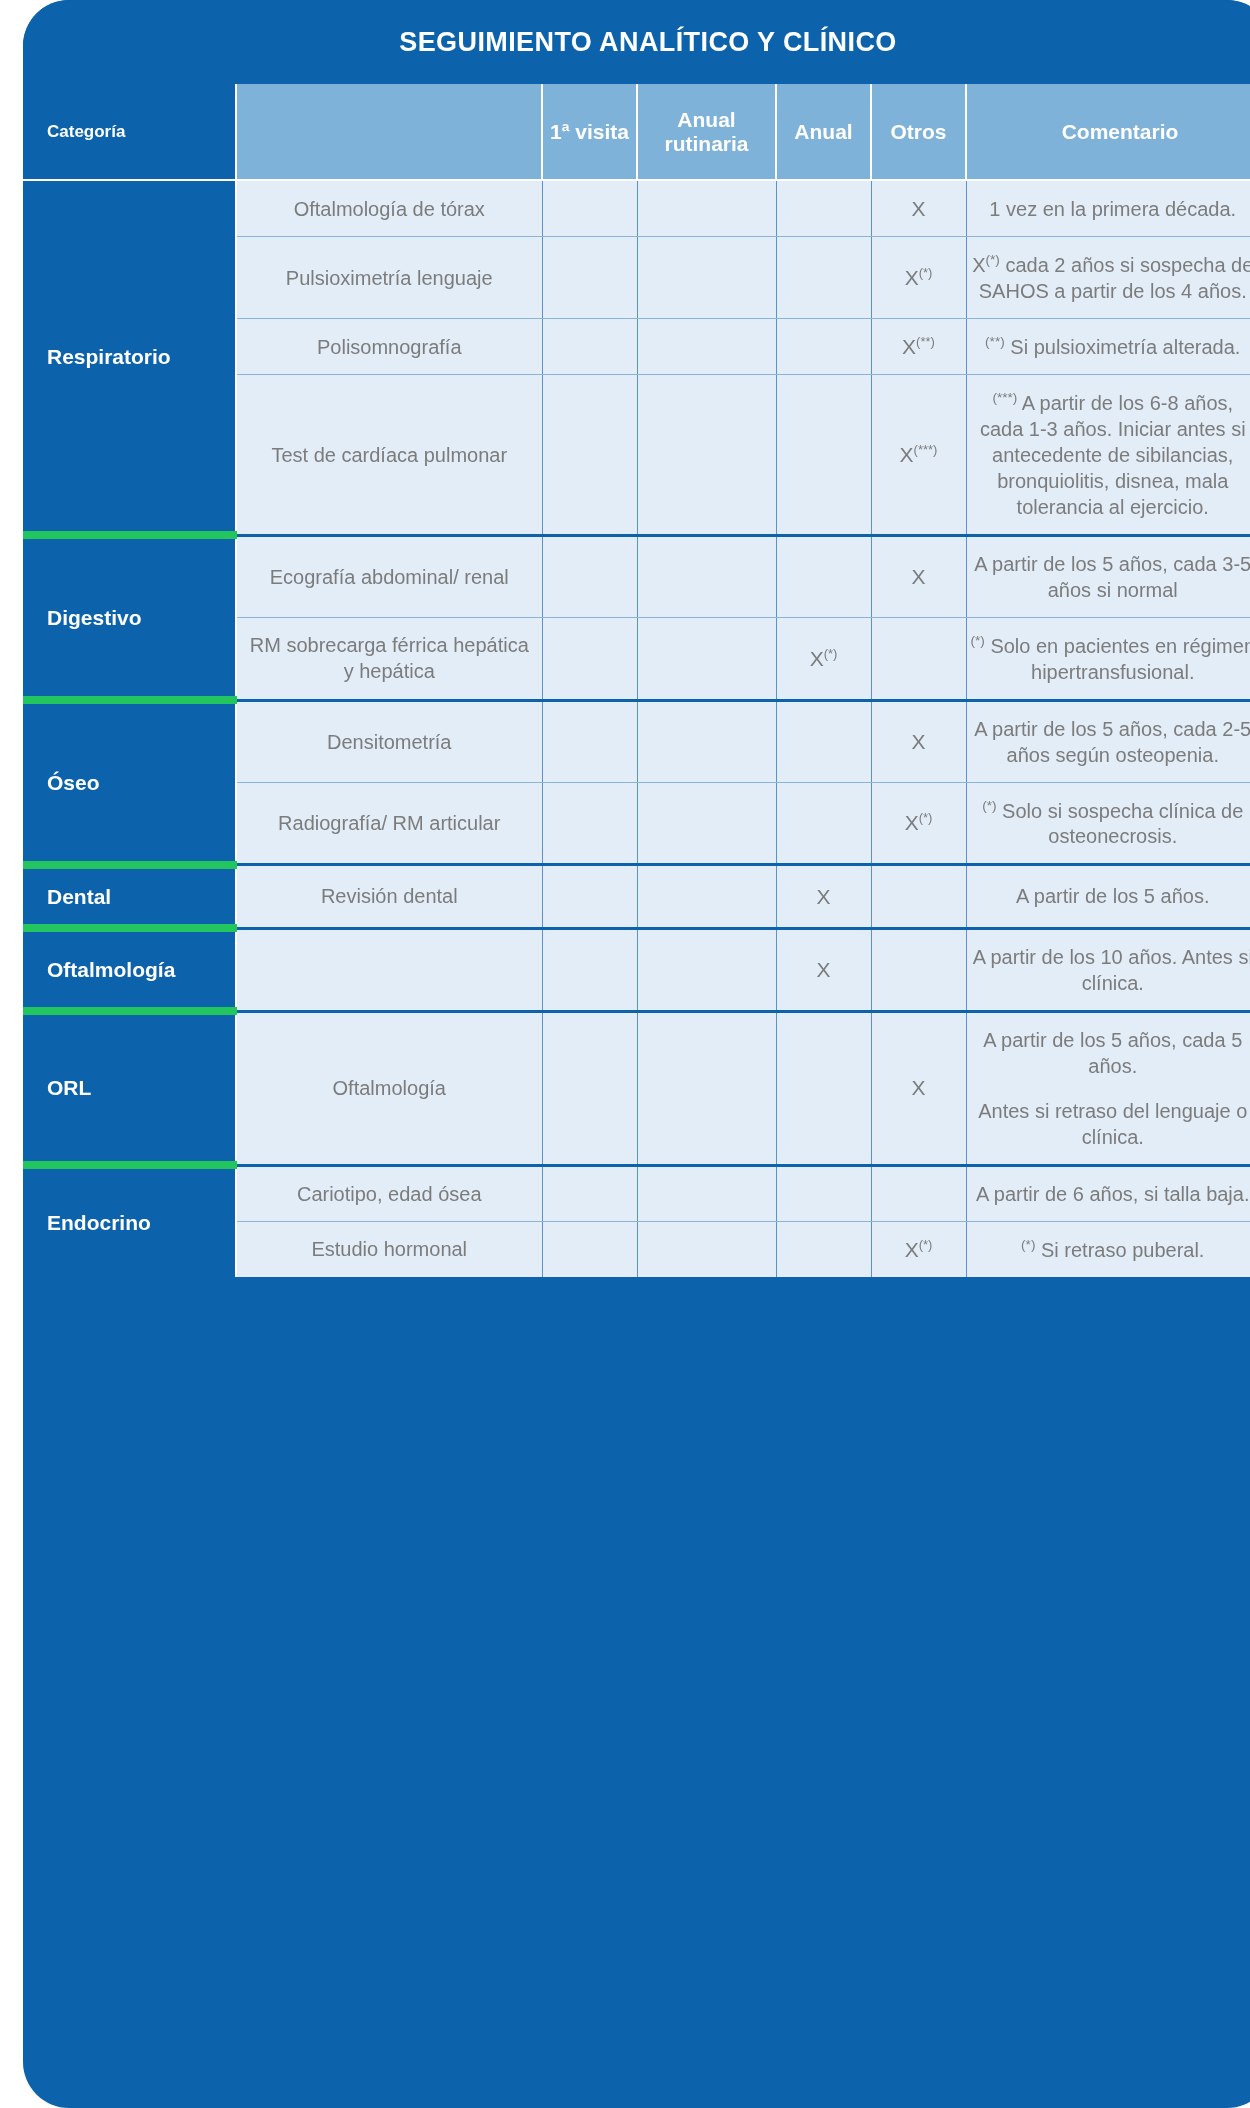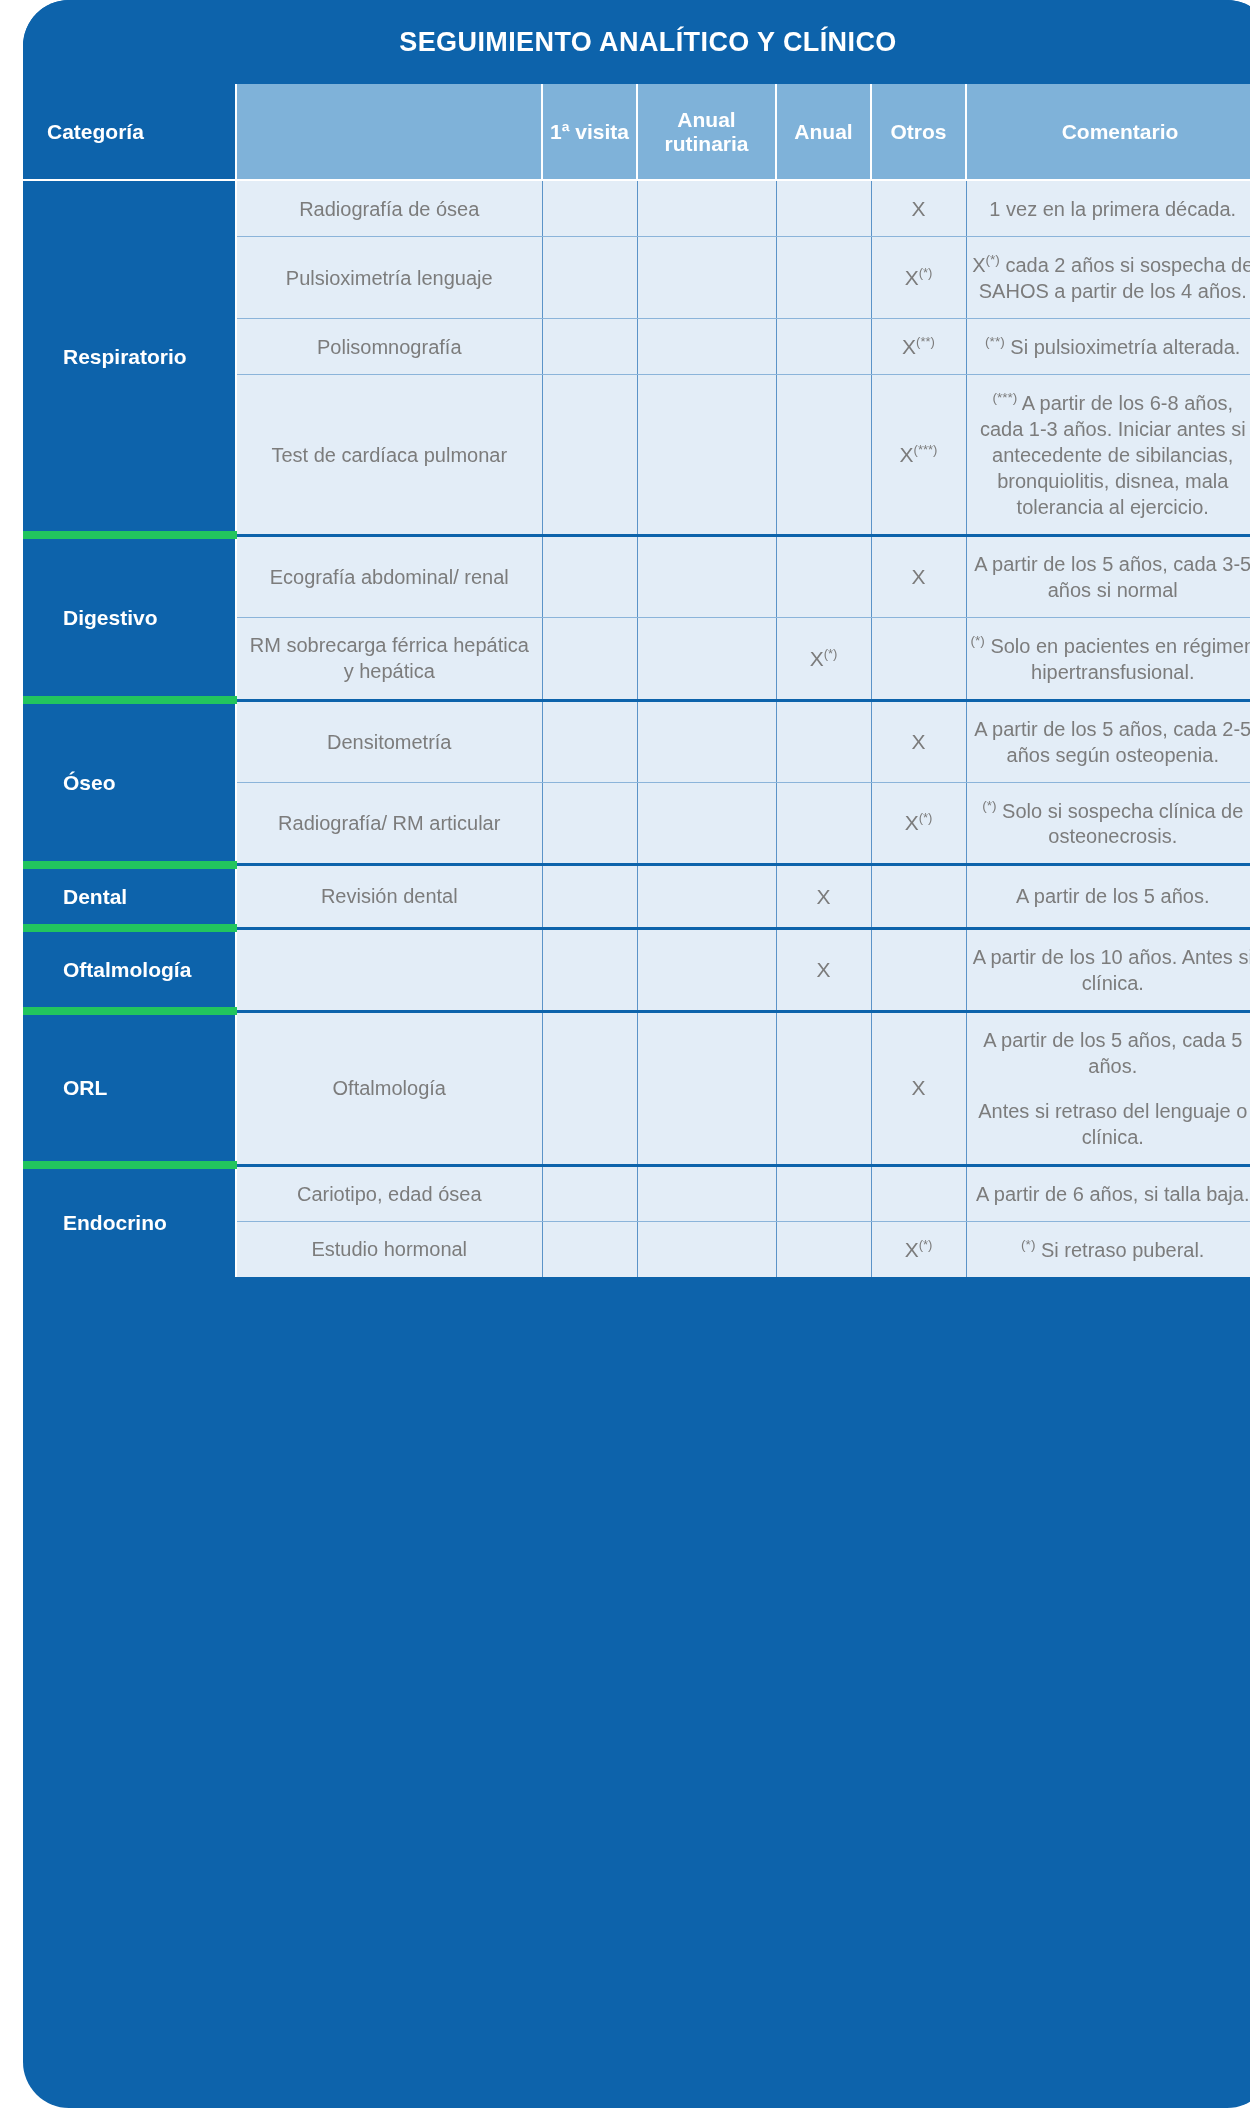--- a/index.html
+++ b/index.html
@@ -69,21 +69,21 @@
     height: 96px;
     vertical-align: middle;
     text-align: center;
     border-right: 2px solid #ffffff;
     border-bottom: 2px solid #ffffff;
   }
   thead th.h-cat {
     background: #0d63ab;
     text-align: left;
     padding-left: 24px;
-    font-size: 21px;
+    font-size: 17px;
     border-right: 2px solid #ffffff;
   }
   thead th.h-blank { border-right: 2px solid #ffffff; }
   thead th.h-com   { border-right: none; }
 
   
   tbody td {
     background: #e3edf7;
     color: #7c7c7c;
     font-size: 20px;
@@ -97,21 +97,21 @@
   tbody td.com { border-right: none; padding-left: 2px; padding-right: 16px; }
   tbody td.mark { font-size: 21px; }
 
   
   tbody td.cat {
     background: #0d63ab;
     color: #ffffff;
     font-size: 21px;
     font-weight: bold;
     text-align: left;
-    padding-left: 40px;
+    padding-left: 24px;
     border-right: 2px solid #ffffff;
     border-bottom: none;
     vertical-align: middle;
   }
 
   
   tbody tr.group-start > td:not(.cat) {
     border-top: 3px solid #0d63ab;
   }
   tbody td.cat.group-top {
@@ -151,21 +151,21 @@
         <th>1ª visita</th>
         <th>Anual rutinaria</th>
         <th>Anual</th>
         <th>Otros</th>
         <th class="h-com">Comentario</th>
       </tr>
     </thead>
     <tbody id="table-body">
         <tr>
           <td class="cat" rowspan="4">Respiratorio</td>
-          <td>Radiografía de ósea</td>
+          <td>Oftalmología de tórax</td>
           <td class="mark"></td>
           <td class="mark"></td>
           <td class="mark"></td>
           <td class="mark">X</td>
           <td class="com">1 vez en la primera década.</td>
         </tr>
         <tr>
           <td>Pulsioximetría lenguaje</td>
           <td class="mark"></td>
           <td class="mark"></td>

